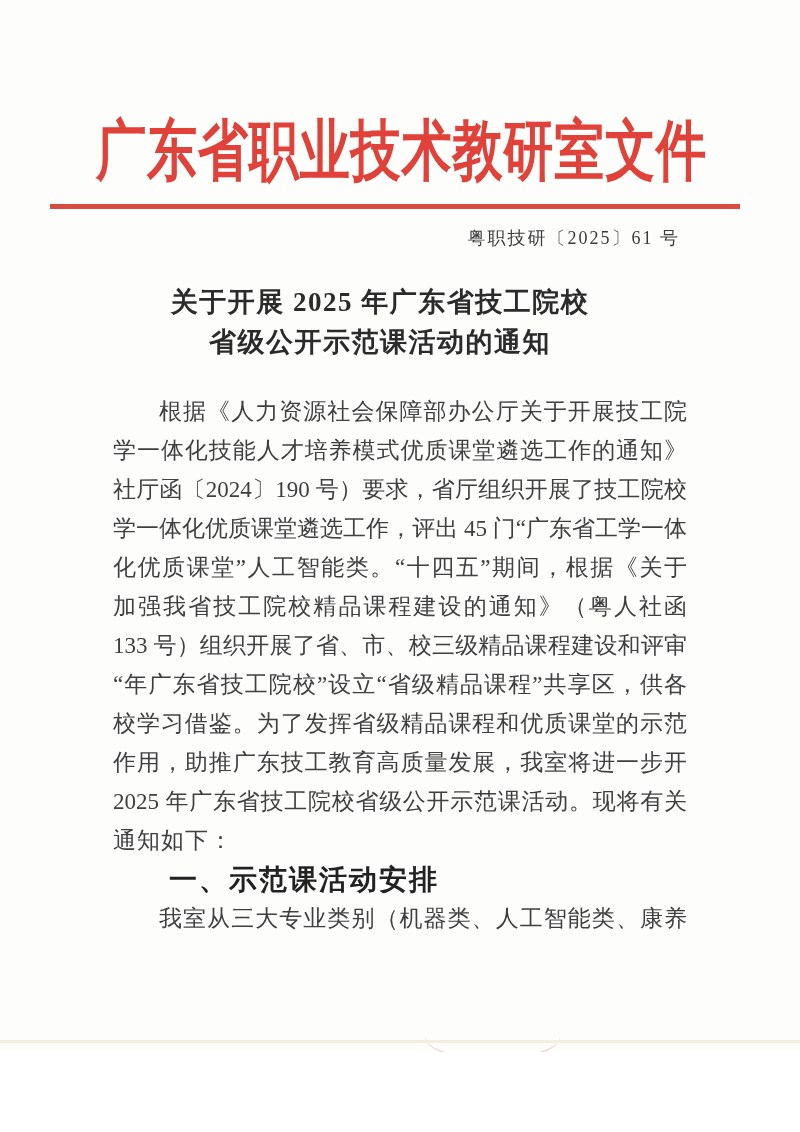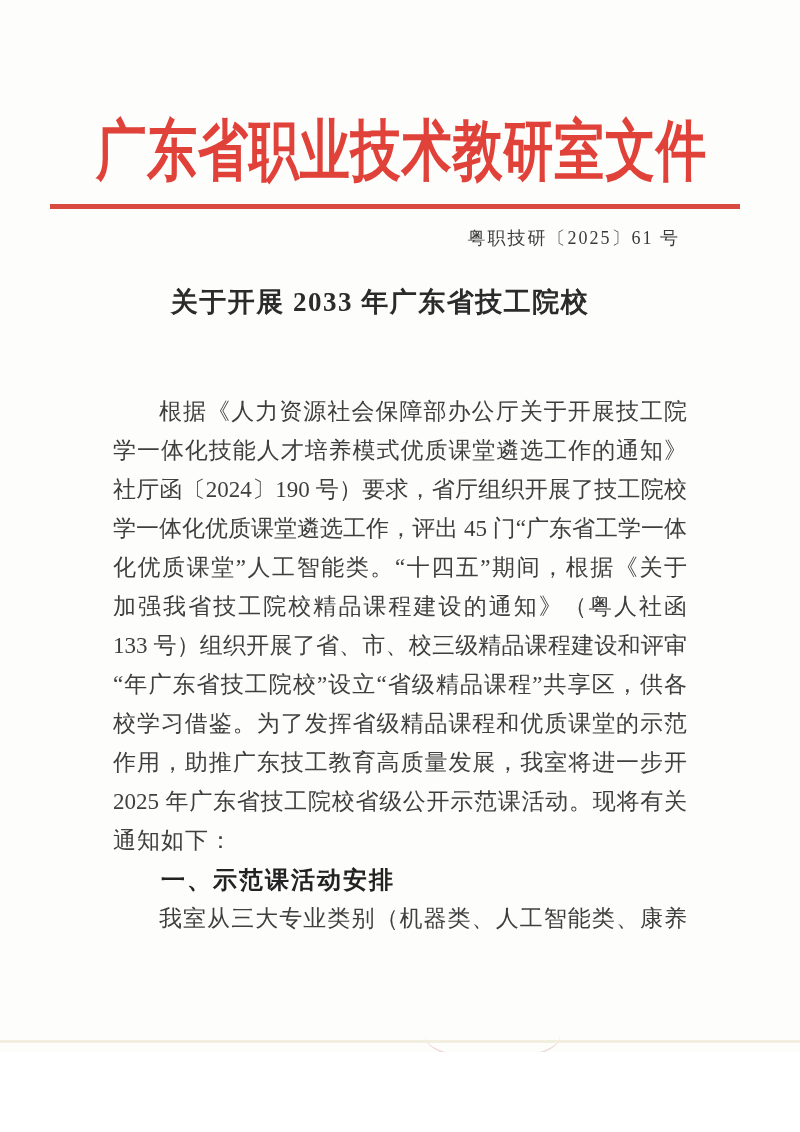--- a/index.html
+++ b/index.html
@@ -82,21 +82,21 @@
     text-align: justify;
     text-align-last: justify;
     text-justify: inter-character;
     letter-spacing: 0;
   }
   .ln.ind { text-indent: 2em; }
   .ln.heading {
     font-family: "Liberation Sans", "DejaVu Sans", sans-serif;
     font-weight: bold;
     color: #222222;
-    font-size: 24px;
+    font-size: 28px;
     letter-spacing: 2px;
   }
   
   .stamp-bleed {
     position: absolute;
     top: 1012px;
     left: 425px;
     width: 135px;
     height: 46px;
     border: none;
@@ -118,21 +118,22 @@
 
 <div class="page">
 
   <div class="letterhead">广东省职业技术教研室文件</div>
 
   <div class="red-divider"></div>
 
   <div class="doc-number">粤职技研〔2025〕61 号</div>
 
   <div class="doc-title">
-    <div>关于开展 2033 年广东省技工院校</div>
+    <div>关于开展 2025 年广东省技工院校</div>
+    <div>省级公开示范课活动的通知</div>
   </div>
 
   <div class="body-col">
     <div class="ln just ind">根据《人力资源社会保障部办公厅关于开展技工院校工</div>
     <div class="ln just">学一体化技能人才培养模式优质课堂遴选工作的通知》（人</div>
     <div class="ln just">社厅函〔2024〕190 号）要求，省厅组织开展了技工院校工</div>
     <div class="ln just">学一体化优质课堂遴选工作，评出 45 门“广东省工学一体</div>
     <div class="ln just">化优质课堂”人工智能类。“十四五”期间，根据《关于</div>
     <div class="ln just">加强我省技工院校精品课程建设的通知》（粤人社函〔2021〕</div>
     <div class="ln just">133 号）组织开展了省、市、校三级精品课程建设和评审工</div>

